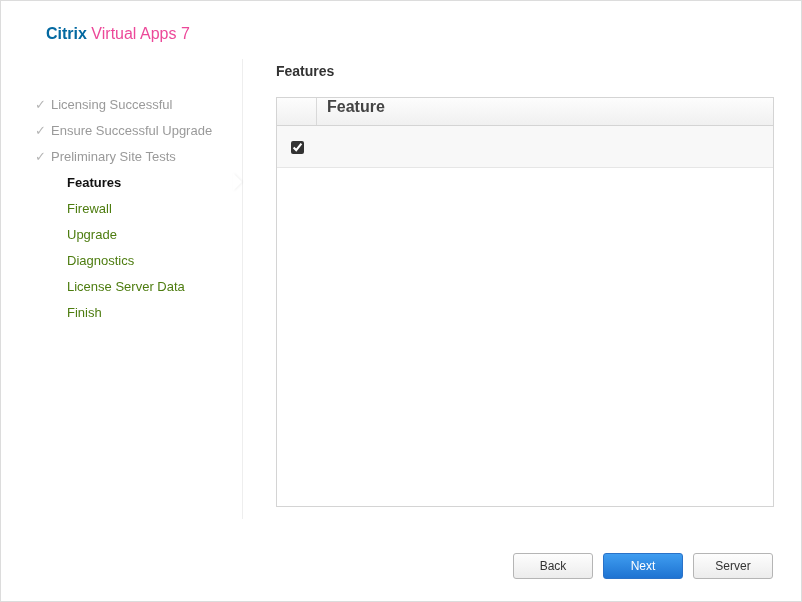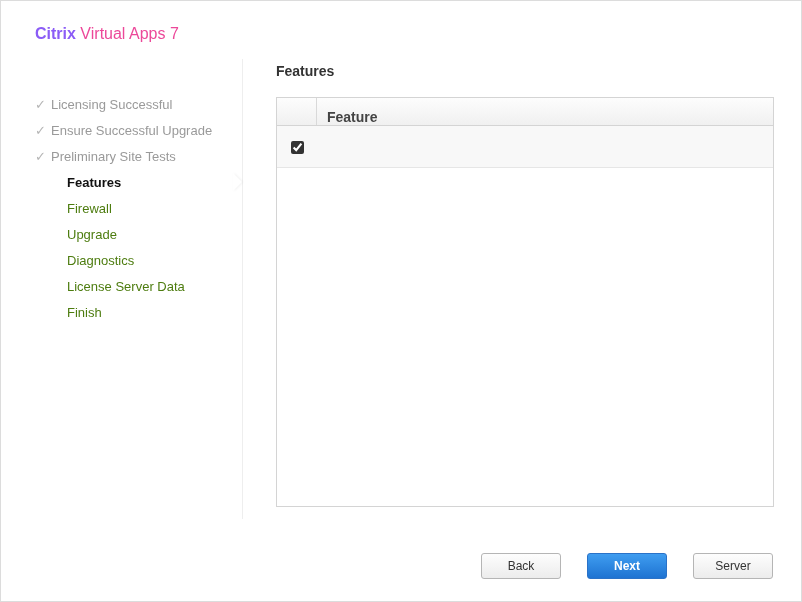--- a/index.html
+++ b/index.html
@@ -16,21 +16,21 @@
     border: 1px solid #dcdcdc;
     background: #ffffff;
     position: relative;
   }
   .title {
     position: absolute;
     left: 34px; top: 24px;
     font-size: 16px;
     color: #444;
   }
-  .title-strong { font-weight: 700; color: #8b5cf6; }
+  .title-strong { font-weight: 700; color: #0369a1; margin-left: 11px; }
   .title-rest { font-weight: 400; color: #ec4899; }
 
   .sidebar {
     position: absolute;
     left: 34px;
     top: 90px;
     width: 208px;
   }
   .step {
     display: flex;
@@ -73,22 +73,22 @@
     width: 498px;
     height: 410px;
     border: 1px solid #d4d4d4;
     background: #ffffff;
   }
   .table-header {
     display: flex;
     height: 28px;
     background: linear-gradient(#fdfdfd, #f0f0f0);
     border-bottom: 1px solid #d4d4d4;
-    font-size: 14px;
-    align-items: flex-end;
+    font-size: 16px;
+    align-items: flex-start;
   }
   .th-check {
     width: 40px;
     border-right: 1px solid #d9d9d9;
     height: 100%;
   }
   .th-feature {
     padding-left: 10px;
     font-weight: 600;
     color: #444;
@@ -138,38 +138,37 @@
     border-left: 9px solid #fff;
     filter: drop-shadow(1px 0 1px rgba(0,0,0,0.06));
     z-index: 2;
   }
 
   .button-row {
     position: absolute;
     right: 28px;
     bottom: 22px;
     display: flex;
-    gap: 26px;
+    gap: 10px;
   }
   .btn {
     min-width: 80px;
     height: 26px;
     font-size: 12px;
     border-radius: 3px;
     border: 1px solid #b5b5b5;
     background: linear-gradient(#fdfdfd, #ececec);
     color: #333;
     cursor: pointer;
     padding: 0 14px;
   }
   .btn-primary {
     border: 1px solid #2a72c8;
     background: linear-gradient(#3f9df0, #1e73d2);
     color: #fff;
-    font-weight: bold;
   }
 </style>
 </head>
 <body>
 
 <div class="window">
 
   <div class="title">
     <span class="title-strong">Citrix</span>
     <span class="title-rest">Virtual Apps 7</span>

